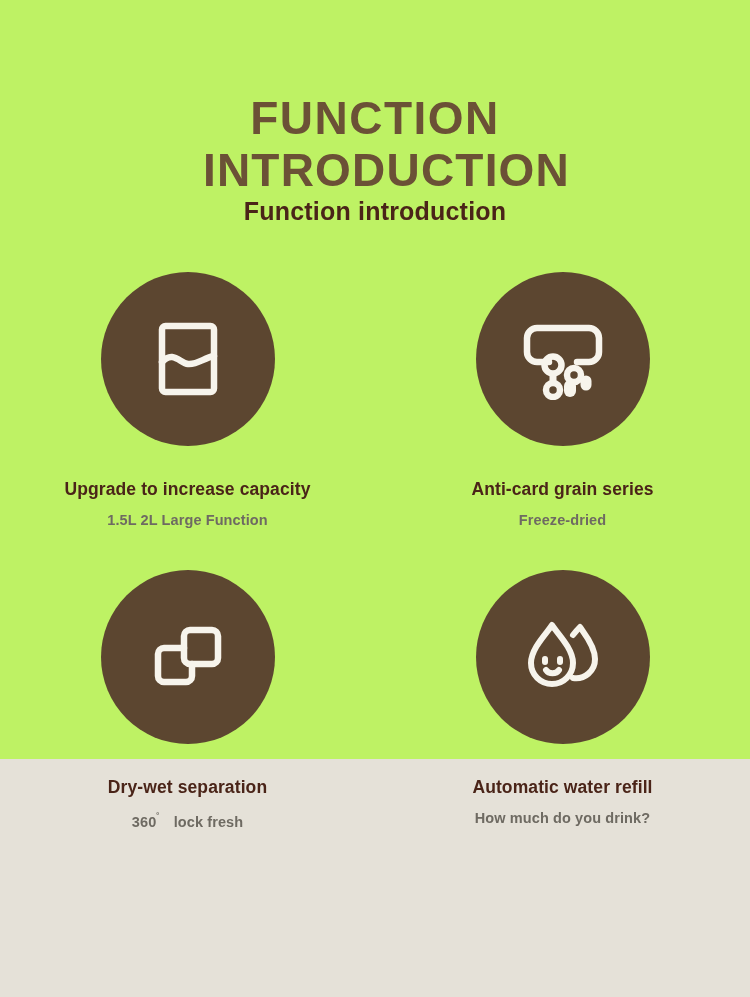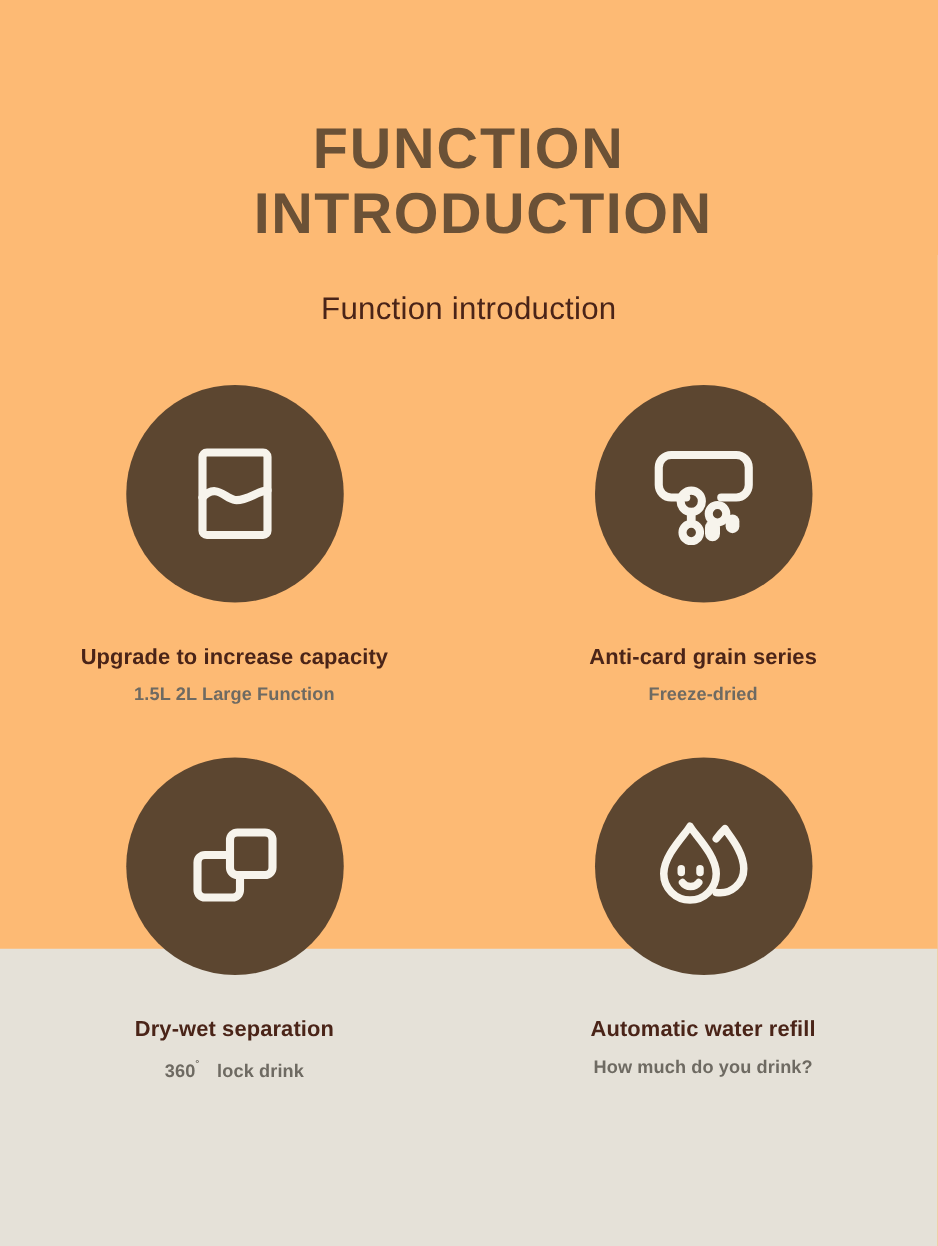--- a/index.html
+++ b/index.html
@@ -11,21 +11,21 @@
     height: 997px;
     background: #E5E1D8;
     font-family: "Liberation Sans", sans-serif;
     overflow: hidden;
   }
 
   .page {
     position: relative;
     width: 750px;
     height: 759px;
-    background: #fdba74;
+    background: #bef264;
     box-sizing: border-box;
   }
 
   
   .header {
     padding-top: 92px;
     text-align: center;
   }
   .title-line {
     display: block;
@@ -35,23 +35,22 @@
     line-height: 52px;
     letter-spacing: 1.5px;
     white-space: nowrap;
   }
   .title-line.line2 {
     font-size: 46px;
     letter-spacing: 1.2px;
     margin-left: 23px;
   }
   .subtitle {
-    margin-top: 36px;
     color: #4A2418;
-    font-weight: 400;
+    font-weight: 700;
     font-size: 25px;
     line-height: 30px;
     letter-spacing: 0.2px;
   }
 
   
   .grid {
     margin-top: 46px;
     display: grid;
     grid-template-columns: 375px 375px;
@@ -163,21 +162,21 @@
 
             <path d="M36 31 L16 31 A6 6 0 0 0 10 37 L10 59 A6 6 0 0 0 16 65
                      L38 65 A6 6 0 0 0 44 59 L44 47"></path>
 
             <rect x="36" y="13" width="34" height="34" rx="6"></rect>
           </svg>
         </span>
       </div>
       <div class="card-title">Dry-wet separation</div>
       <div class="card-sub">
-        <span>360</span><span class="deg">˚</span><span class="gap"></span><span>lock drink</span>
+        <span>360</span><span class="deg">˚</span><span class="gap"></span><span>lock fresh</span>
       </div>
     </div>
 
     <div class="card">
       <div class="icon-circle">
         <span>
           <svg width="84" height="80" viewBox="0 0 84 80" fill="none" stroke="#F7F4EC" stroke-width="6" stroke-linecap="round" stroke-linejoin="round">
 
             <path d="M52 18 C 56 13, 58 11, 59 10 C 62 15, 74 28, 74 42
                      A 19 19 0 0 1 52 61" fill="none"></path>

